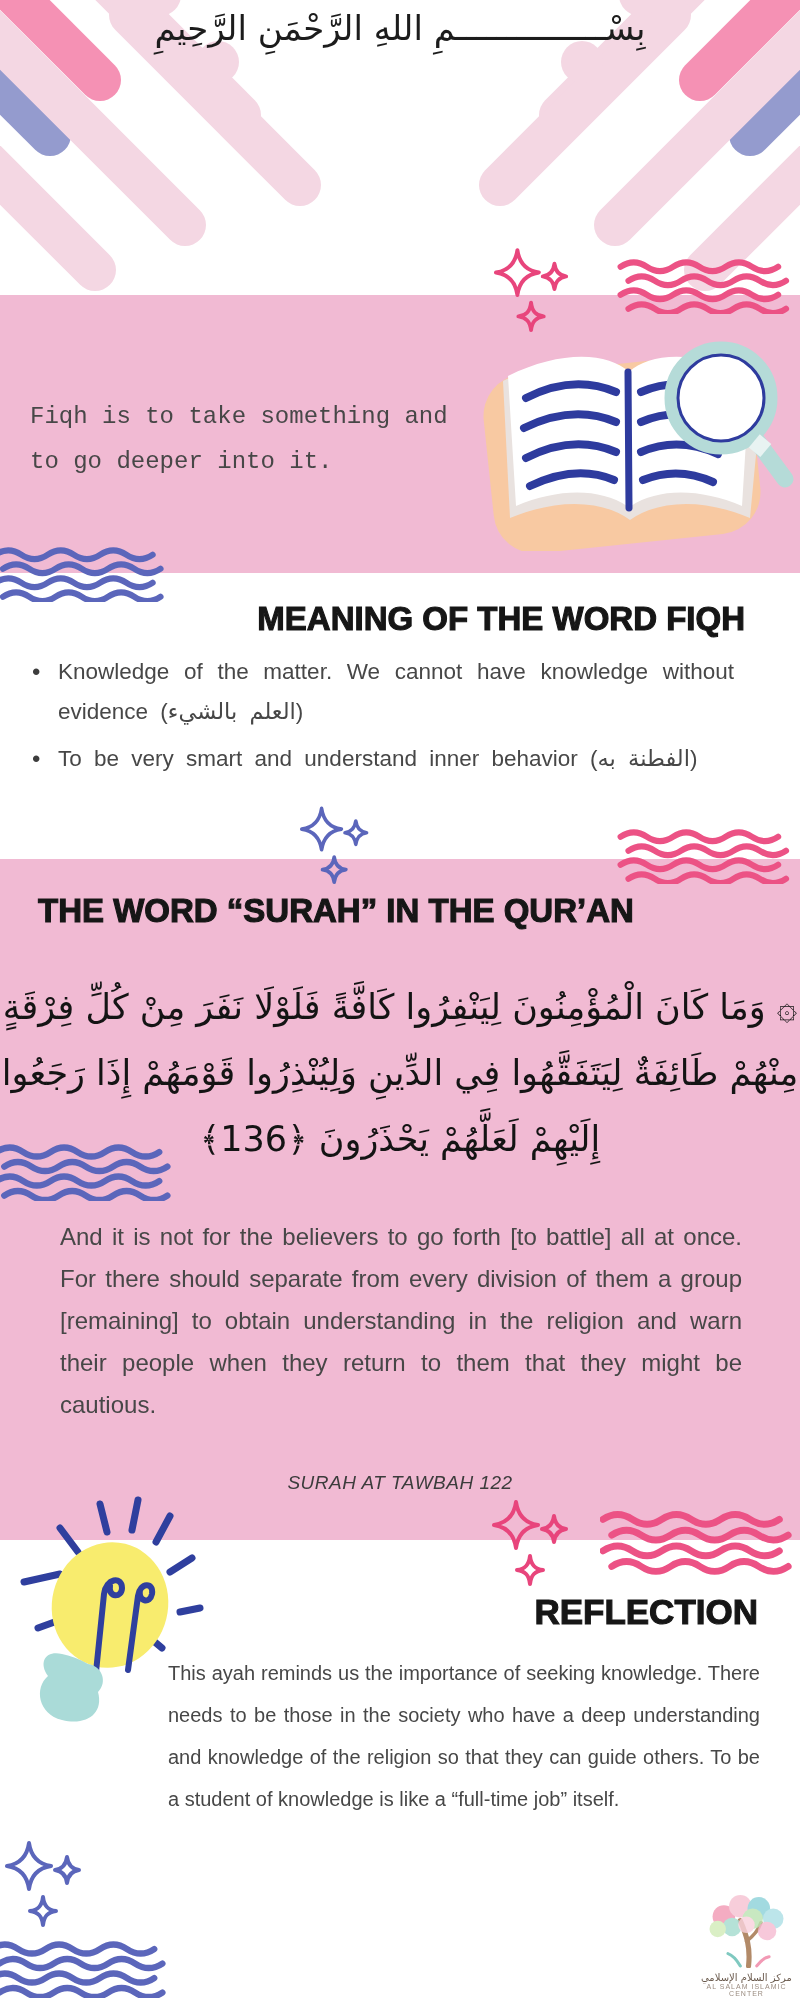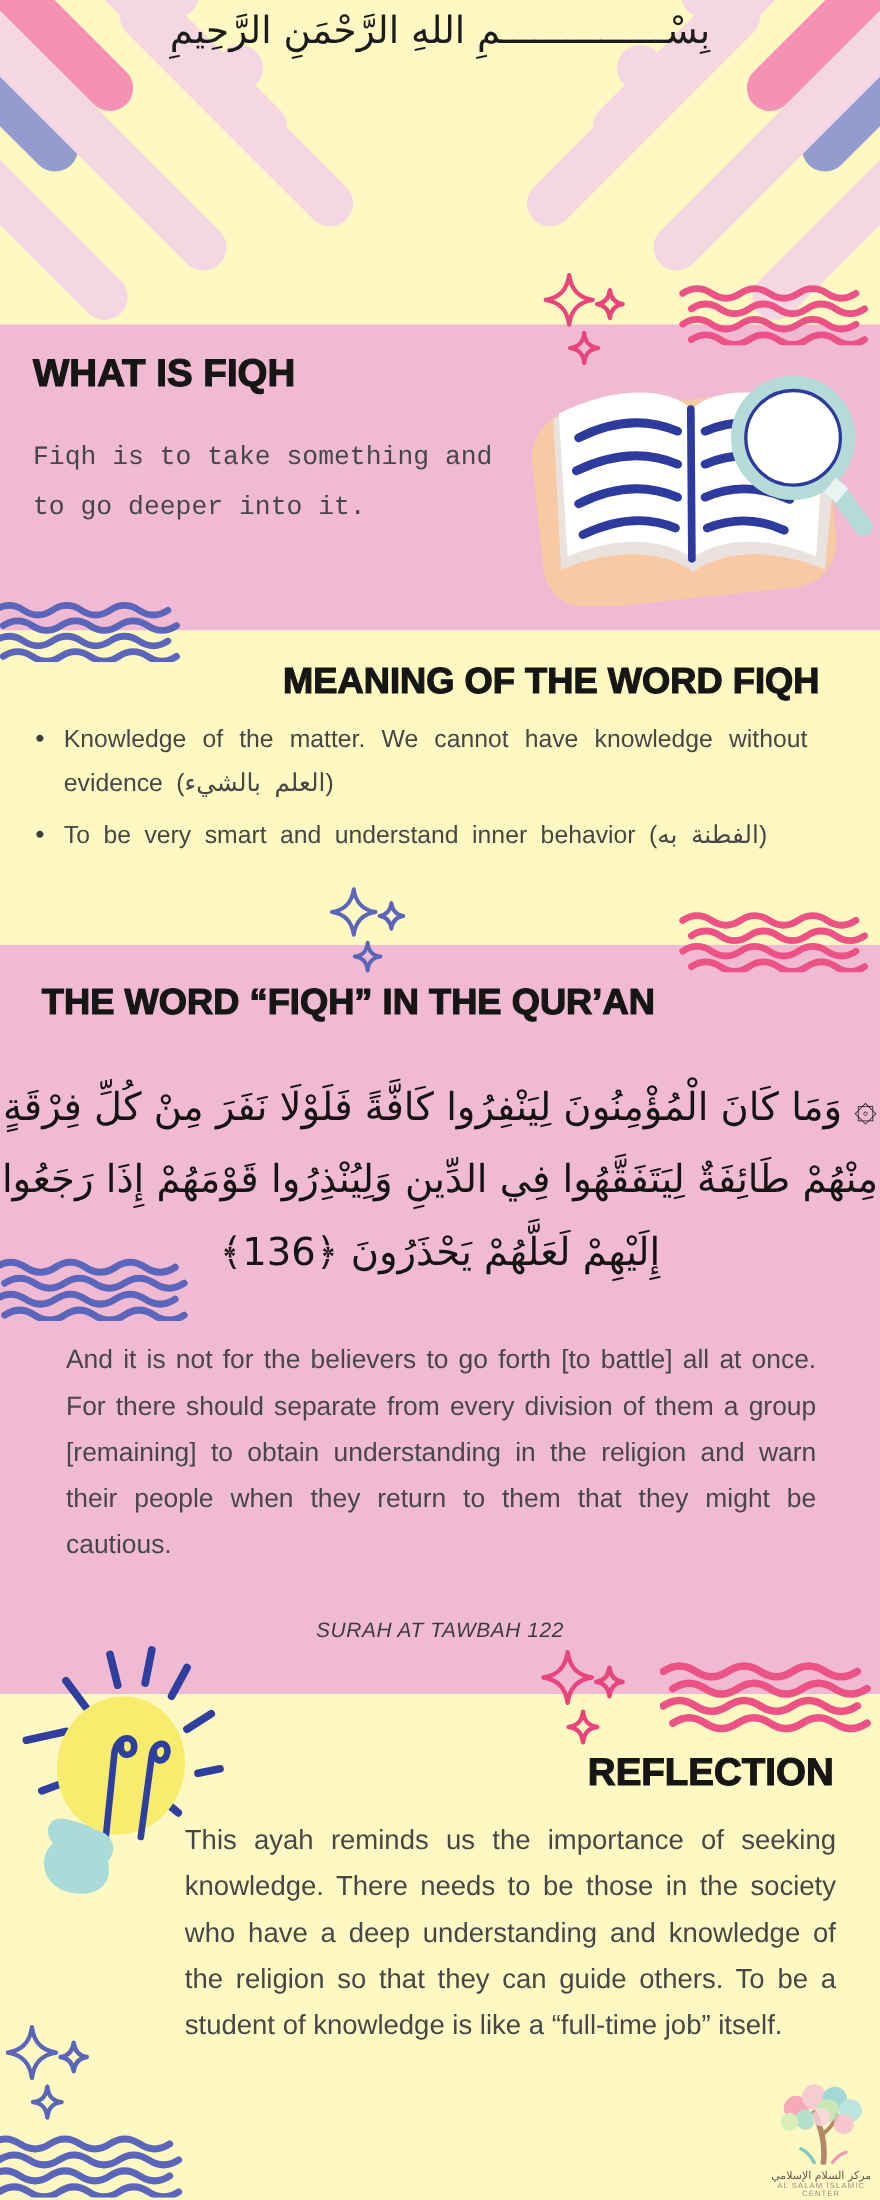--- a/index.html
+++ b/index.html
@@ -1,18 +1,18 @@
 <!DOCTYPE html>
 <html><head>
 <meta charset="utf-8">
 <style>
   html,body{margin:0;padding:0;background:#e8e8e8;}
   #page{
     position:relative;width:800px;height:2000px;margin:0 auto;
-    background:#fef9c3;overflow:hidden;
+    background:#ffffff;overflow:hidden;
     font-family:"Liberation Sans","DejaVu Sans",sans-serif;color:#474747;
   }
   .abs{position:absolute;}
   .band{position:absolute;left:0;width:800px;background:#f1bad3;}
   .h1{
     font-weight:bold;color:#161616;-webkit-text-stroke:1.1px #161616;
     letter-spacing:0px;white-space:nowrap;
   }
   .body-text{color:#474747;}
   .justify{text-align:justify;}
@@ -79,21 +79,20 @@
 
   <div class="abs center arabic" style="top:8px;font-size:34px;color:#1c1c1c;">بِسْـــــــــــــــمِ اللهِ الرَّحْمَنِ الرَّحِيمِ</div>
 
   <svg class="abs sparkles" style="left:494px;top:248px" width="78" height="90">
       <use href="#sym-sparkles"></use>
     </svg>
   <svg class="abs waves" style="left:608px;top:258px" width="195" height="56">
       <use href="#sym-waves"></use>
     </svg>
 
-  <div class="abs h1" style="left:30px;top:320px;font-size:35px;">WHAT IS FIQH</div>
   <div class="abs body-text" style="left:30px;top:394px;width:420px;font-size:24px;line-height:45px;font-family:Liberation Mono, monospace;">Fiqh is to take something and to go deeper into it.</div>
 
   <svg class="abs" style="left:478px;top:336px" width="335" height="215" viewBox="0 0 335 215">
     <rect x="10" y="28" width="268" height="180" rx="42" fill="#f8c9a2" transform="rotate(-6 144 118)"></rect>
     <path d="M25,45 C80,18 130,20 152,40 C175,20 225,18 285,45 L272,182 C225,162 180,164 152,184 C125,164 80,162 32,182 Z" fill="#e9e2df"></path>
     <path d="M30,40 C82,14 130,16 151,36 L149,170 C122,152 80,152 38,170 Z" fill="#ffffff"></path>
     <path d="M272,40 C220,14 172,16 151,36 L153,170 C180,152 222,152 264,170 Z" fill="#ffffff"></path>
     <path d="M150,36 L151,172" stroke="#2e3b9e" stroke-width="7" stroke-linecap="round" fill="none"></path>
     <g fill="none" stroke="#2e3b9e" stroke-width="8" stroke-linecap="round">
       <path d="M48,62 Q95,38 138,56"></path>
@@ -123,21 +122,21 @@
   </div>
 
   <svg class="abs sparkles indigo" style="left:300px;top:806px" width="72" height="84">
       <use href="#sym-sparkles"></use>
     </svg>
 
   <svg class="abs waves" style="left:608px;top:828px" width="195" height="56">
       <use href="#sym-waves"></use>
     </svg>
 
-  <div class="abs h1" style="left:38px;top:892px;font-size:33px;">THE WORD “FIQH” IN THE QUR’AN</div>
+  <div class="abs h1" style="left:38px;top:892px;font-size:33px;">THE WORD “SURAH” IN THE QUR’AN</div>
 
   <div class="abs center arabic" style="top:974px;font-size:35px;line-height:66px;color:#141414;">
     <div>۞ وَمَا كَانَ الْمُؤْمِنُونَ لِيَنْفِرُوا كَافَّةً فَلَوْلَا نَفَرَ مِنْ كُلِّ فِرْقَةٍ</div>
     <div>مِنْهُمْ طَائِفَةٌ لِيَتَفَقَّهُوا فِي الدِّينِ وَلِيُنْذِرُوا قَوْمَهُمْ إِذَا رَجَعُوا</div>
     <div>إِلَيْهِمْ لَعَلَّهُمْ يَحْذَرُونَ ﴿136﴾</div>
   </div>
 
   <svg class="abs waves indigo" style="left:-16px;top:1143px" width="200" height="58">
       <use href="#sym-waves"></use>
     </svg>
@@ -168,21 +167,21 @@
     <ellipse cx="100" cy="119" rx="58" ry="63" fill="#f8ec6e" transform="rotate(14 100 119)"></ellipse>
     <g fill="none" stroke="#2f3f9e" stroke-width="6" stroke-linecap="round">
       <path d="M86,186 L94,108 C96,92 112,90 112,102 C112,112 98,112 100,100"></path>
       <path d="M118,184 L128,110 C130,96 144,96 142,108 C140,118 128,116 130,104"></path>
     </g>
     <path d="M52,168 C36,164 28,176 38,190 C24,202 28,228 52,234 C76,240 94,228 88,206 C98,196 92,180 78,178 C68,172 60,170 52,168 Z" fill="#aadbd8"></path>
   </svg>
 
   <div class="abs h1" style="right:42px;top:1592px;font-size:35px;">REFLECTION</div>
 
-  <div class="abs body-text justify" style="left:168px;top:1652px;width:592px;font-size:25px;line-height:42px;">This ayah reminds us the importance of seeking knowledge. There needs to be those in the society who have a deep understanding and knowledge of the religion so that they can guide others. To be a student of knowledge is like a “full-time job” itself.</div>
+  <div class="abs body-text justify" style="left:168px;top:1652px;width:592px;font-size:20px;line-height:42px;">This ayah reminds us the importance of seeking knowledge. There needs to be those in the society who have a deep understanding and knowledge of the religion so that they can guide others. To be a student of knowledge is like a “full-time job” itself.</div>
 
   <svg class="abs sparkles indigo" style="left:5px;top:1838px" width="80" height="98">
       <use href="#sym-sparkles"></use>
     </svg>
   <svg class="abs waves indigo" style="left:-16px;top:1940px" width="190" height="58">
       <use href="#sym-waves"></use>
     </svg>
 
   <div class="abs" style="left:678px;top:1894px;width:105px;margin-left:16px;">
     <svg width="105" height="74" viewBox="0 0 100 72">

